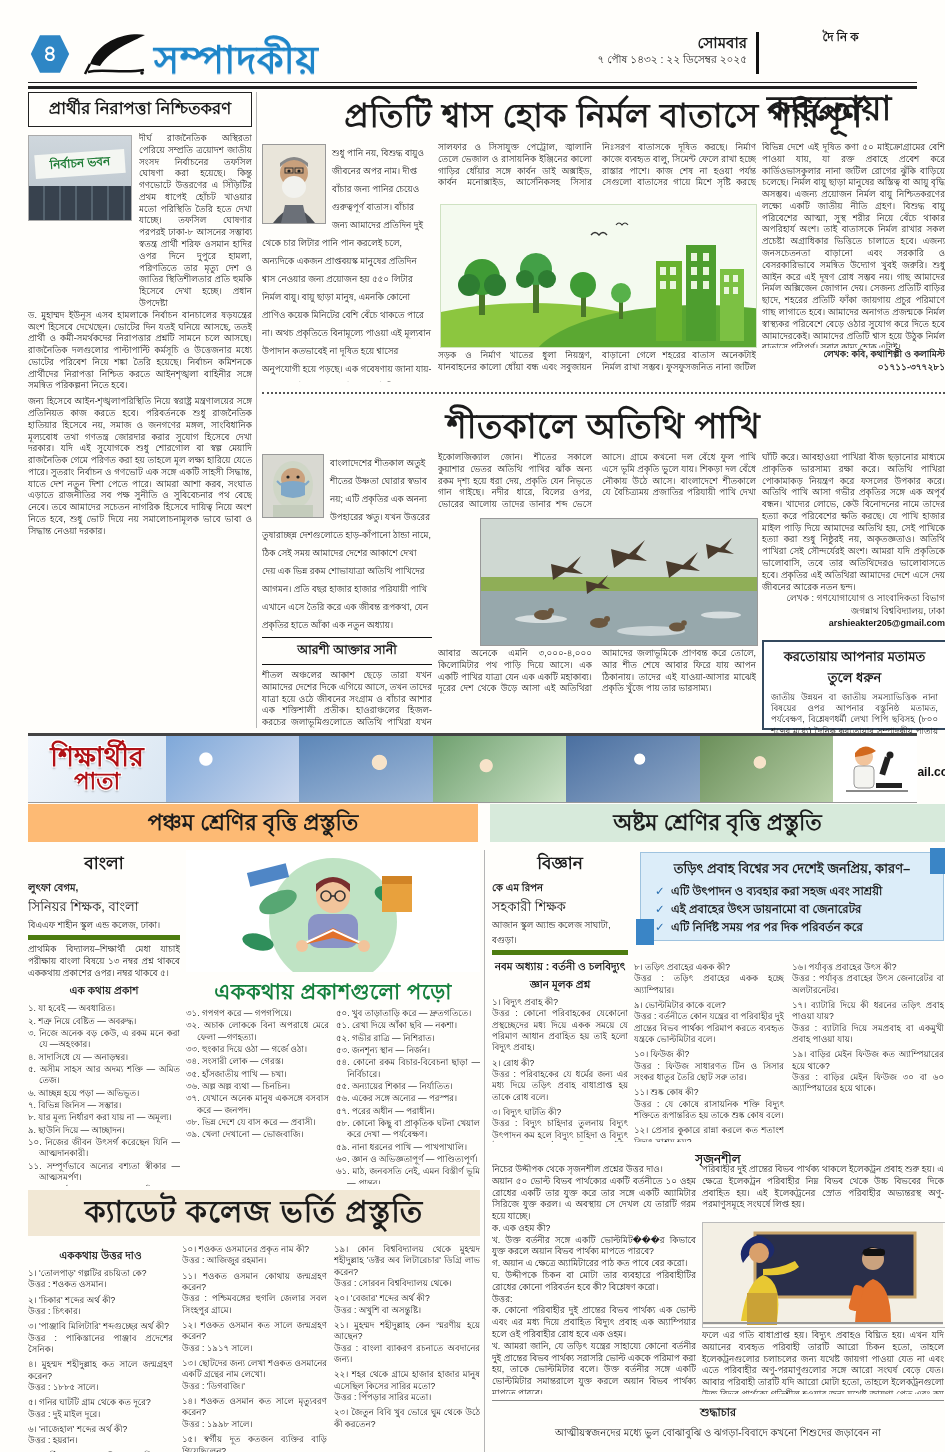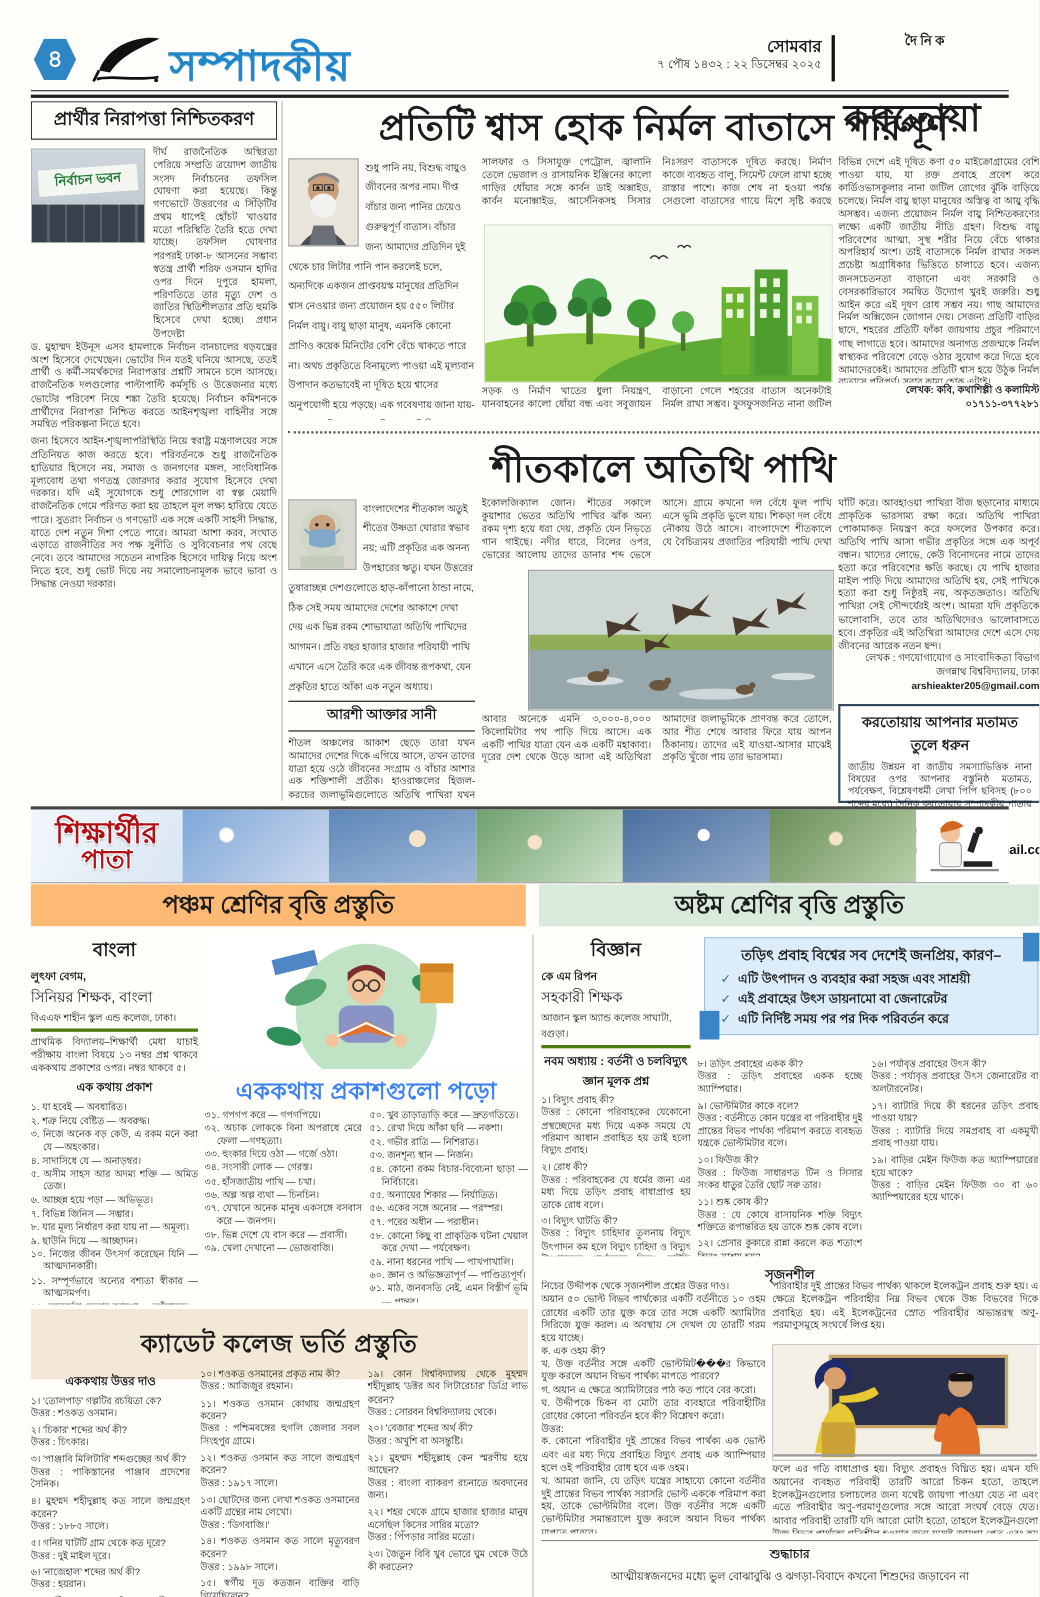--- a/index.html
+++ b/index.html
@@ -60,27 +60,27 @@
   .tile4{background:radial-gradient(circle at 55% 35%,#fff 6%,transparent 7%),linear-gradient(150deg,#4a6fa0,#8fa8c8);}
   .tile5{background:radial-gradient(circle at 45% 40%,#f7e3c9 7%,transparent 8%),linear-gradient(135deg,#6b8f5a,#b8d0a8);}
   .cartoon{width:84px;background:#fff;display:flex;align-items:center;justify-content:center;}
   
   .sec-bar{display:flex;align-items:center;justify-content:center;font-size:22px;font-weight:800;height:38px;}
   .bar-5{background:#fdba74;} .bar-8{background:#d7eadb;}
   
   .subj-head{text-align:center;font-weight:800;font-size:17px;margin-bottom:2px;}
   .teacher{font-size:10px;font-weight:800;}
   .teacher-sub{font-size:13px;}
-  .school{font-size:8.8px;border-bottom:3px solid #4d7c0f;padding-bottom:2px;margin-bottom:4px;}
+  .school{font-size:8.8px;border-bottom:5px solid #4d7c0f;padding-bottom:2px;margin-bottom:4px;}
   .subhead-c{text-align:center;font-weight:800;font-size:10.5px;margin:4px 0 3px;}
   .ek-item{font-size:8.6px;line-height:1.32;text-align:justify;padding-left:11px;text-indent:-11px;margin-bottom:1px;}
   .qa-item{font-size:8.6px;line-height:1.32;text-align:justify;white-space:pre-line;margin-bottom:4px;}
-  .caption-big{font-size:21px;font-weight:900;color:#3b82f6;text-align:center;letter-spacing:.5px;}
+  .caption-big{font-size:21px;font-weight:900;color:#15803d;text-align:center;letter-spacing:.5px;}
   .cadet-head{background:#f2e8d5;display:flex;align-items:center;justify-content:center;
-              font-size:22px;font-weight:900;letter-spacing:1px;height:64px;}
+              font-size:30px;font-weight:900;letter-spacing:1px;height:46px;}
   
   .sci-box{background:#dcedf9;border:1px solid #9fc3df;padding:6px 10px 4px;position:relative;}
   .sci-box:before,.sci-box:after{content:"";position:absolute;width:18px;height:26px;background:#3a85c6;}
   .sci-box:before{top:-5px;right:-5px;} .sci-box:after{bottom:-5px;left:-5px;}
   .sci-box-title{font-size:13px;font-weight:800;text-align:center;margin-bottom:3px;}
   .check-item{font-size:11.5px;font-weight:bold;padding-left:20px;position:relative;line-height:1.55;}
   .check-item:before{content:"✓";position:absolute;left:4px;color:#2a6fb0;font-weight:900;}
   .ethics{border-top:1px solid #888;text-align:center;padding-top:3px;}
   .ethics-head{font-weight:800;font-size:11px;}
   .ethics-line{font-size:10px;margin-top:2px;}

